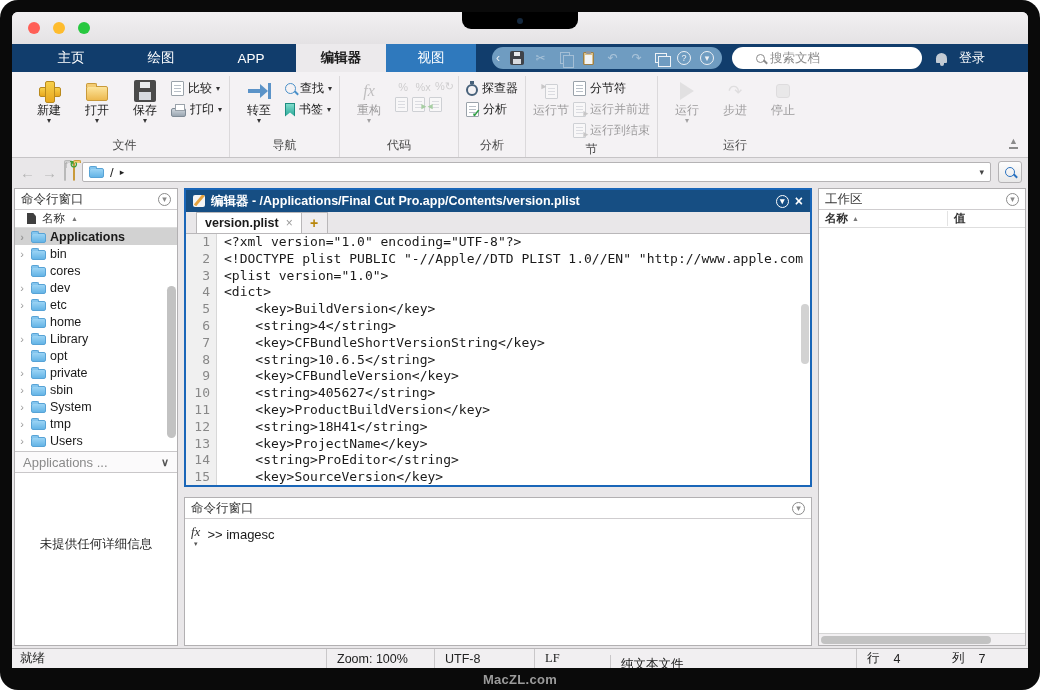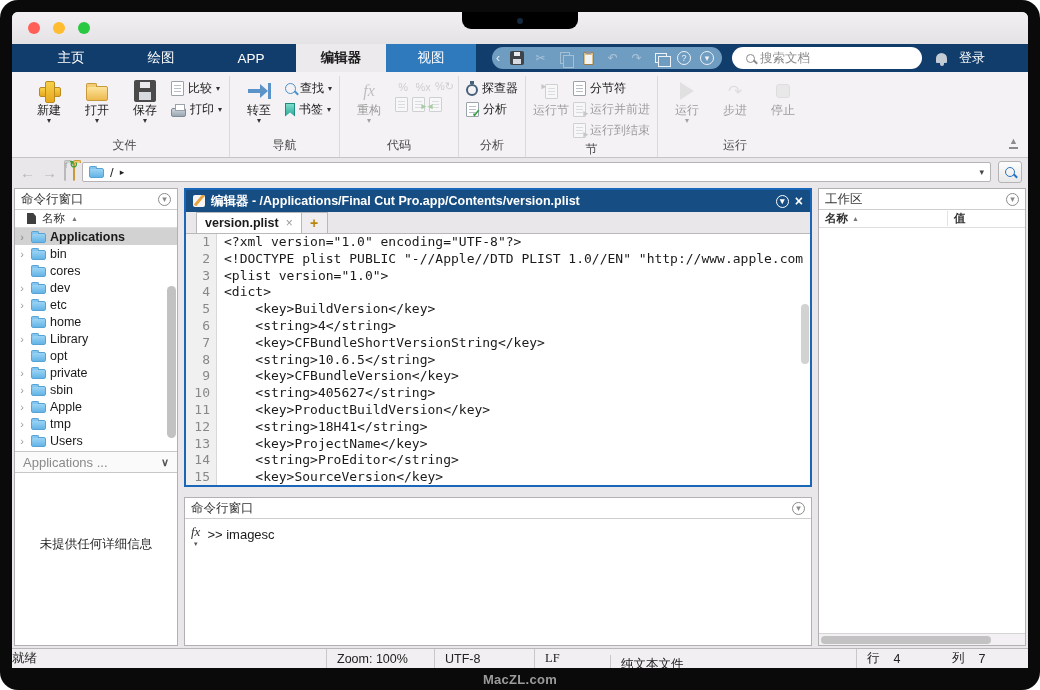--- a/index.html
+++ b/index.html
@@ -27,21 +27,21 @@
   .csico-floppy::before { content:""; position:absolute; top:1px; left:4px; width:6px; height:4px; background:#e8eaed; }
   .csico-floppy::after { content:""; position:absolute; bottom:1px; left:3px; width:8px; height:5px; background:#d7dadf; }
   .csico-dup { position:relative; width:10px; height:12px; border:1px solid #e6ebf0; background:transparent; }
   .csico-dup::after { content:""; position:absolute; left:2px; top:2px; width:9px; height:11px; border:1px solid #e6ebf0; background:#6f9cc1; }
   .csico-clip { position:relative; width:11px; height:13px; background:#d9c08a; border:1px solid #9a7f4a; border-radius:1px; }
   .csico-clip::before { content:""; position:absolute; top:-2px; left:2px; width:5px; height:3px; background:#8f959c; border-radius:1px; }
   .csico-clip::after { content:""; position:absolute; top:2px; left:1px; width:7px; height:9px; background:#f2f4f6; }
   .csico-win { position:relative; width:12px; height:10px; border:1px solid #eef2f6; background:transparent; }
   .csico-win::after { content:""; position:absolute; left:2px; top:2px; width:11px; height:9px; border:1px solid #eef2f6; background:#6f9cc1; }
   .circ { width:14px; height:14px; border:1.4px solid #eef2f6; border-radius:50%; display:flex; align-items:center; justify-content:center; font-size:9px; color:#eef2f6; }
-  .searchbox { margin:3px 0 3px 10px; width:190px; background:#fff; border-radius:11px; display:flex; align-items:center; padding:0 14px; gap:5px; color:#8b8b8b; font-size:12.5px; }
+  .searchbox { margin:3px 0 3px 10px; width:190px; background:#fff; border-radius:11px; display:flex; align-items:center; padding:0 24px; gap:5px; color:#8b8b8b; font-size:12.5px; }
   .csico-mag { position:relative; width:9px; height:9px; border:1.6px solid #8b8b8b; border-radius:50%; flex:0 0 auto; }
   .csico-mag::after { content:""; position:absolute; width:5px; height:1.8px; background:#8b8b8b; transform:rotate(45deg); right:-4px; bottom:-1px; }
   .bell-wrap { display:flex; align-items:center; margin-left:14px; }
   .csico-bell { position:relative; width:11px; height:10px; background:#c3cbd4; border-radius:6px 6px 1px 1px; }
   .csico-bell::after { content:""; position:absolute; bottom:-3px; left:3.5px; width:4px; height:3px; background:#c3cbd4; border-radius:0 0 2px 2px; }
   .login { display:flex; align-items:center; padding:0 14px 0 12px; font-size:13px; }
 
   
   .toolstrip { height:86px; background:#f4f2f4; border-bottom:1px solid #c6c4c6; display:flex; padding:4px 0 0 8px; flex:0 0 auto; position:relative; }
   .ts-section { display:flex; flex-direction:column; padding:0 7px; border-right:1px solid #dbd9db; }
@@ -158,21 +158,21 @@
   .right-panel { width:208px; flex:0 0 auto; }
   .ws-cols { height:18px; display:flex; align-items:center; font-size:11.5px; font-weight:bold; color:#333; border-bottom:1px solid #dedede; flex:0 0 auto; }
   .ws-name { flex:1; display:flex; align-items:center; gap:4px; padding-left:6px; }
   .ws-val { width:78px; border-left:1px solid #e3e3e3; padding-left:6px; }
   .ws-body { flex:1; }
   .hsb { height:12px; border-top:1px solid #d5d5d5; background:#f2f0f2; position:relative; flex:0 0 auto; }
   .hsb .thumb { position:absolute; left:2px; top:2px; height:8px; width:170px; background:#c2c2c2; border-radius:4px; }
 
   
   .statusbar { height:20px; background:#f1eff1; border-top:1px solid #b9b7b9; display:flex; align-items:center; font-size:12.5px; color:#222; flex:0 0 auto; }
-  .st-ready { flex:1; padding-left:0; }
+  .st-ready { flex:1; padding-left:8px; }
   .seg { border-left:1px solid #c9c7c9; height:100%; display:flex; align-items:center; padding-left:10px; }
   .seg.zoom { width:108px; } .seg.enc { width:100px; } .seg.eol { width:76px;font-family:Liberation Serif, serif; } .seg.ftype { width:246px;margin-top:12px; }
   .seg.pos { width:86px; gap:14px; }
 </style>
 </head>
 <body>
 
 <div class="bezel">
   <div class="screen">
 
@@ -488,21 +488,21 @@
               <span>private</span>
             </div>
             <div class="tree-row">
               <span class="tw">›</span>
               <span class="fold sm blue"></span>
               <span>sbin</span>
             </div>
             <div class="tree-row">
               <span class="tw">›</span>
               <span class="fold sm blue"></span>
-              <span>Apple</span>
+              <span>System</span>
             </div>
             <div class="tree-row">
               <span class="tw">›</span>
               <span class="fold sm blue"></span>
               <span>tmp</span>
             </div>
             <div class="tree-row">
               <span class="tw">›</span>
               <span class="fold sm blue"></span>
               <span>Users</span>

